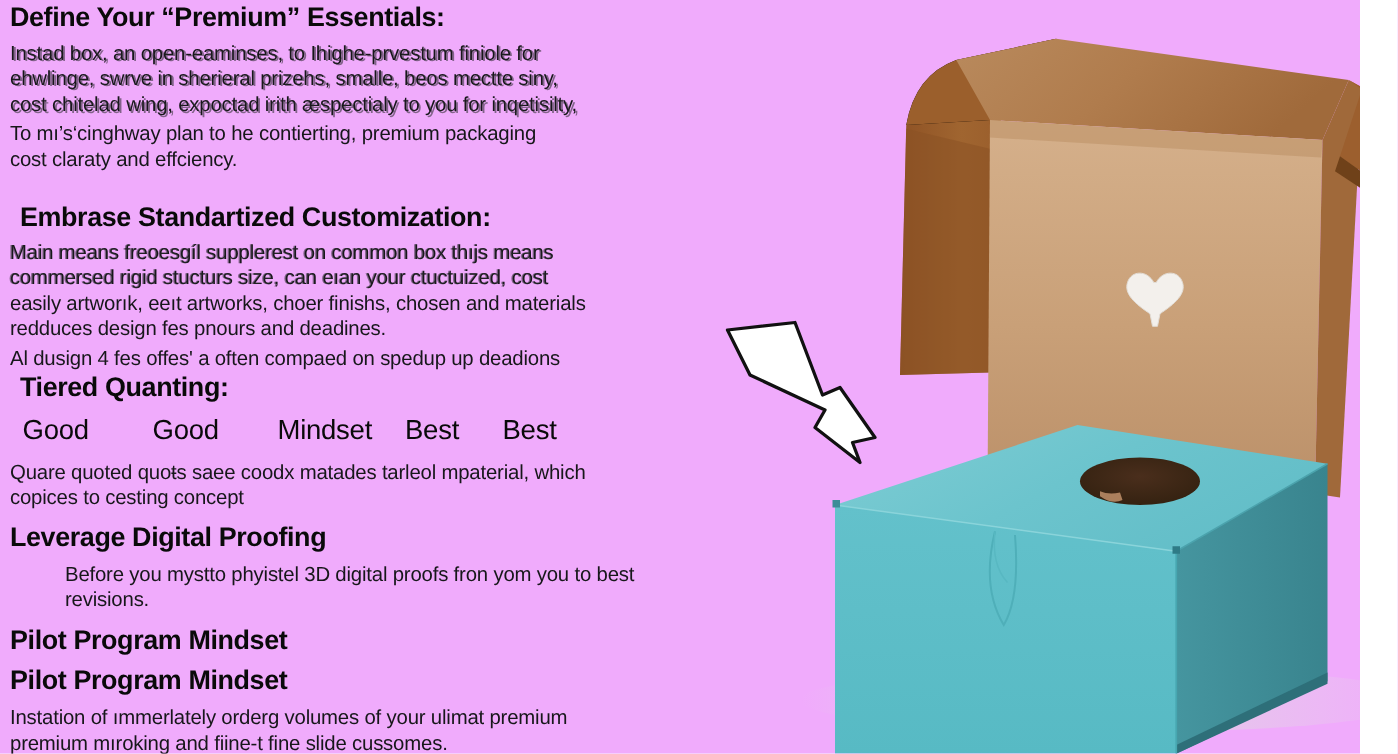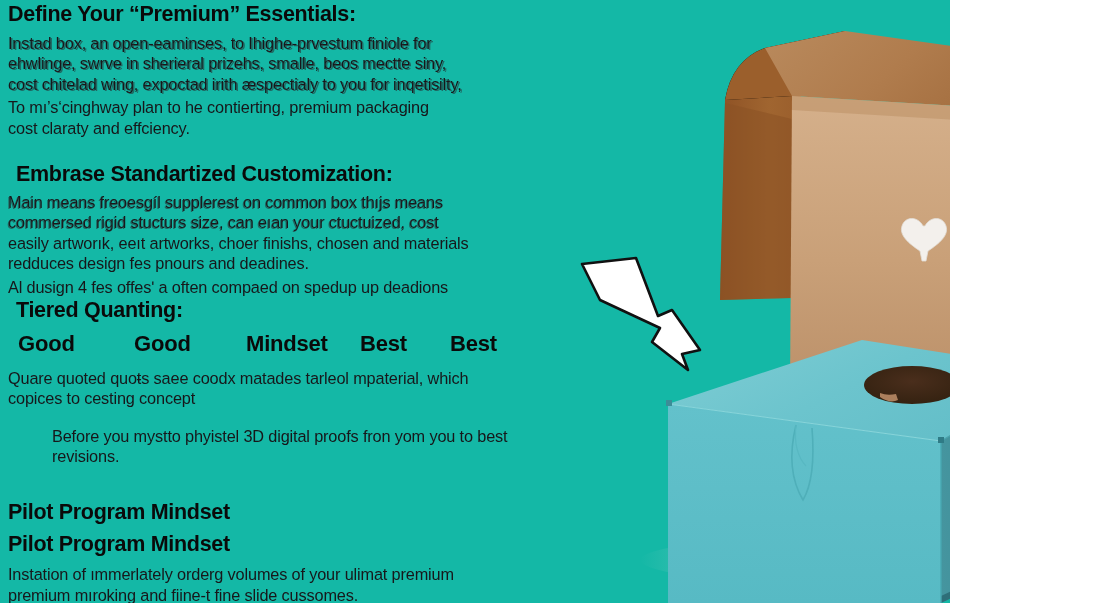--- a/index.html
+++ b/index.html
@@ -7,23 +7,23 @@
     margin: 0;
     padding: 0;
     background: #ffffff;
   }
   body {
     font-family: "Liberation Sans", sans-serif;
     color: #111111;
   }
   .page {
     position: relative;
-    width: 950px;
+    width: 1088px;
     height: 603px;
-    background: #14b8a6;
+    background: #f0abfc;
     overflow: hidden;
   }
 
   
   .text-col {
     position: absolute;
     left: 8px;
     top: 0px;
     width: 560px;
     height: 603px;
@@ -59,23 +59,23 @@
     opacity: 0.55;
     color: #2a2a2e;
     pointer-events: none;
   }
   .shift1 { transform: translate(1.5px, 1px); }
   .shift2 { transform: translate(-1px, 0.5px); }
 
   .tier-row {
     display: flex;
     align-items: baseline;
-    gap: 16px;
+    gap: 4px;
     padding-left: 10px;
-    font-weight: bold;
+    font-weight: normal;
     font-size: 22px;
     color: #0a0a0a;
     letter-spacing: -0.2px;
   }
   .tier-row span { display: inline-block; }
   .tier-row span:nth-child(1) { width: 100px; }
   .tier-row span:nth-child(2) { width: 96px; }
   .tier-row span:nth-child(3) { width: 98px; }
   .tier-row span:nth-child(4) { width: 74px; }
   .tier-row span:nth-child(5) { width: 74px; }
@@ -145,20 +145,21 @@
         <span>Best</span>
         <span>Best</span>
       </div>
       <div class="body-txt tight" style="margin-top:11px;">
         <div>Quare quoted quoŧs saee coodx matades tarleol mpaterial, which</div>
         <div>copices to cesting concept</div>
       </div>
     </div>
 
     <div class="section" style="top:418px;">
+      <h2 class="h-title">Leverage Digital Proofing</h2>
       <div class="body-txt tight" style="margin-top:8px;margin-left:44px;">
         <div>Before you mystto phyistel 3D digital proofs fron yom you to best</div>
         <div>revisions.</div>
       </div>
     </div>
 
     <div class="section" style="top:500px;">
       <h2 class="h-title">Pilot Program Mindset</h2>
       <h2 class="h-title" style="margin-top:8px;">Pilot Program Mindset</h2>
       <div class="body-txt tight" style="margin-top:8px;">

